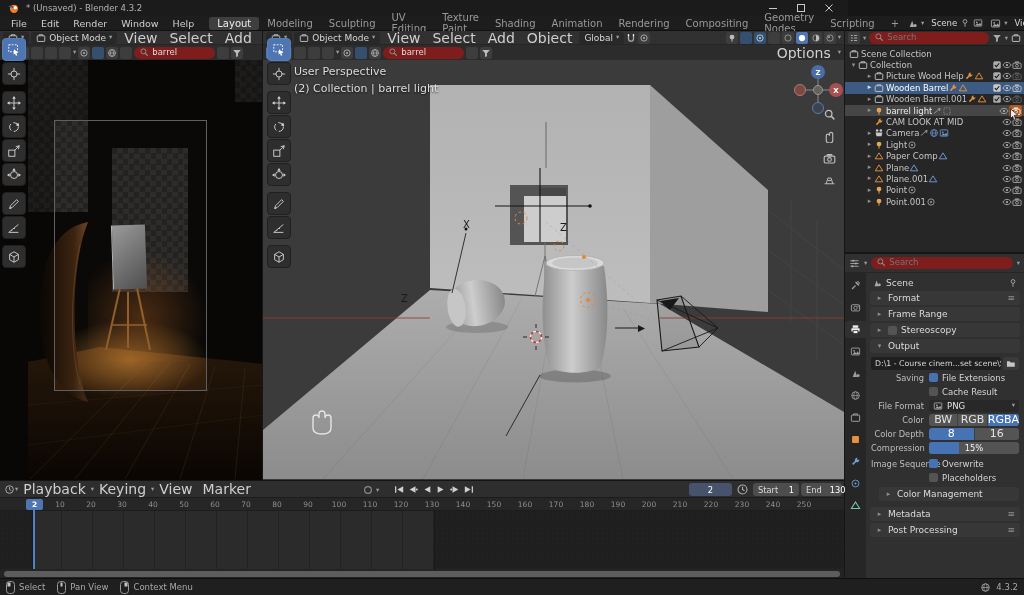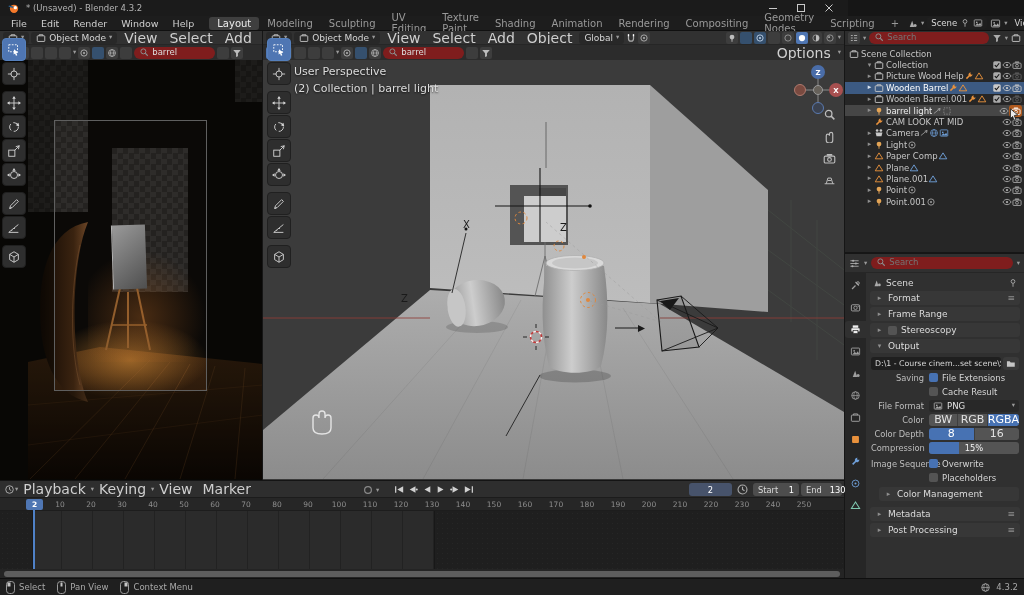--- a/index.html
+++ b/index.html
@@ -741,21 +741,21 @@
           <use href="#i-box"></use>
         </svg>
     </div>
     <div style="padding-top:2px;position:relative">
       <div class="orow" style="padding-left:4px">
         <svg class="oic wht" viewBox="0 0 16 16">
             <use href="#i-box"></use>
           </svg>
         <span class="lbl">Scene Collection</span>
       </div>
-      <div class="orow" style="padding-left:20px">
+      <div class="orow" style="padding-left:4px">
         <span class="disc">▾</span>
         <svg class="oic wht" viewBox="0 0 16 16">
             <use href="#i-box"></use>
           </svg>
         <span class="lbl">Collection</span>
           <span class="sp"></span>
         <svg class="oic gray" viewBox="0 0 16 16">
             <use href="#i-chk"></use>
           </svg>
         <svg class="oic gray" viewBox="0 0 16 16">

